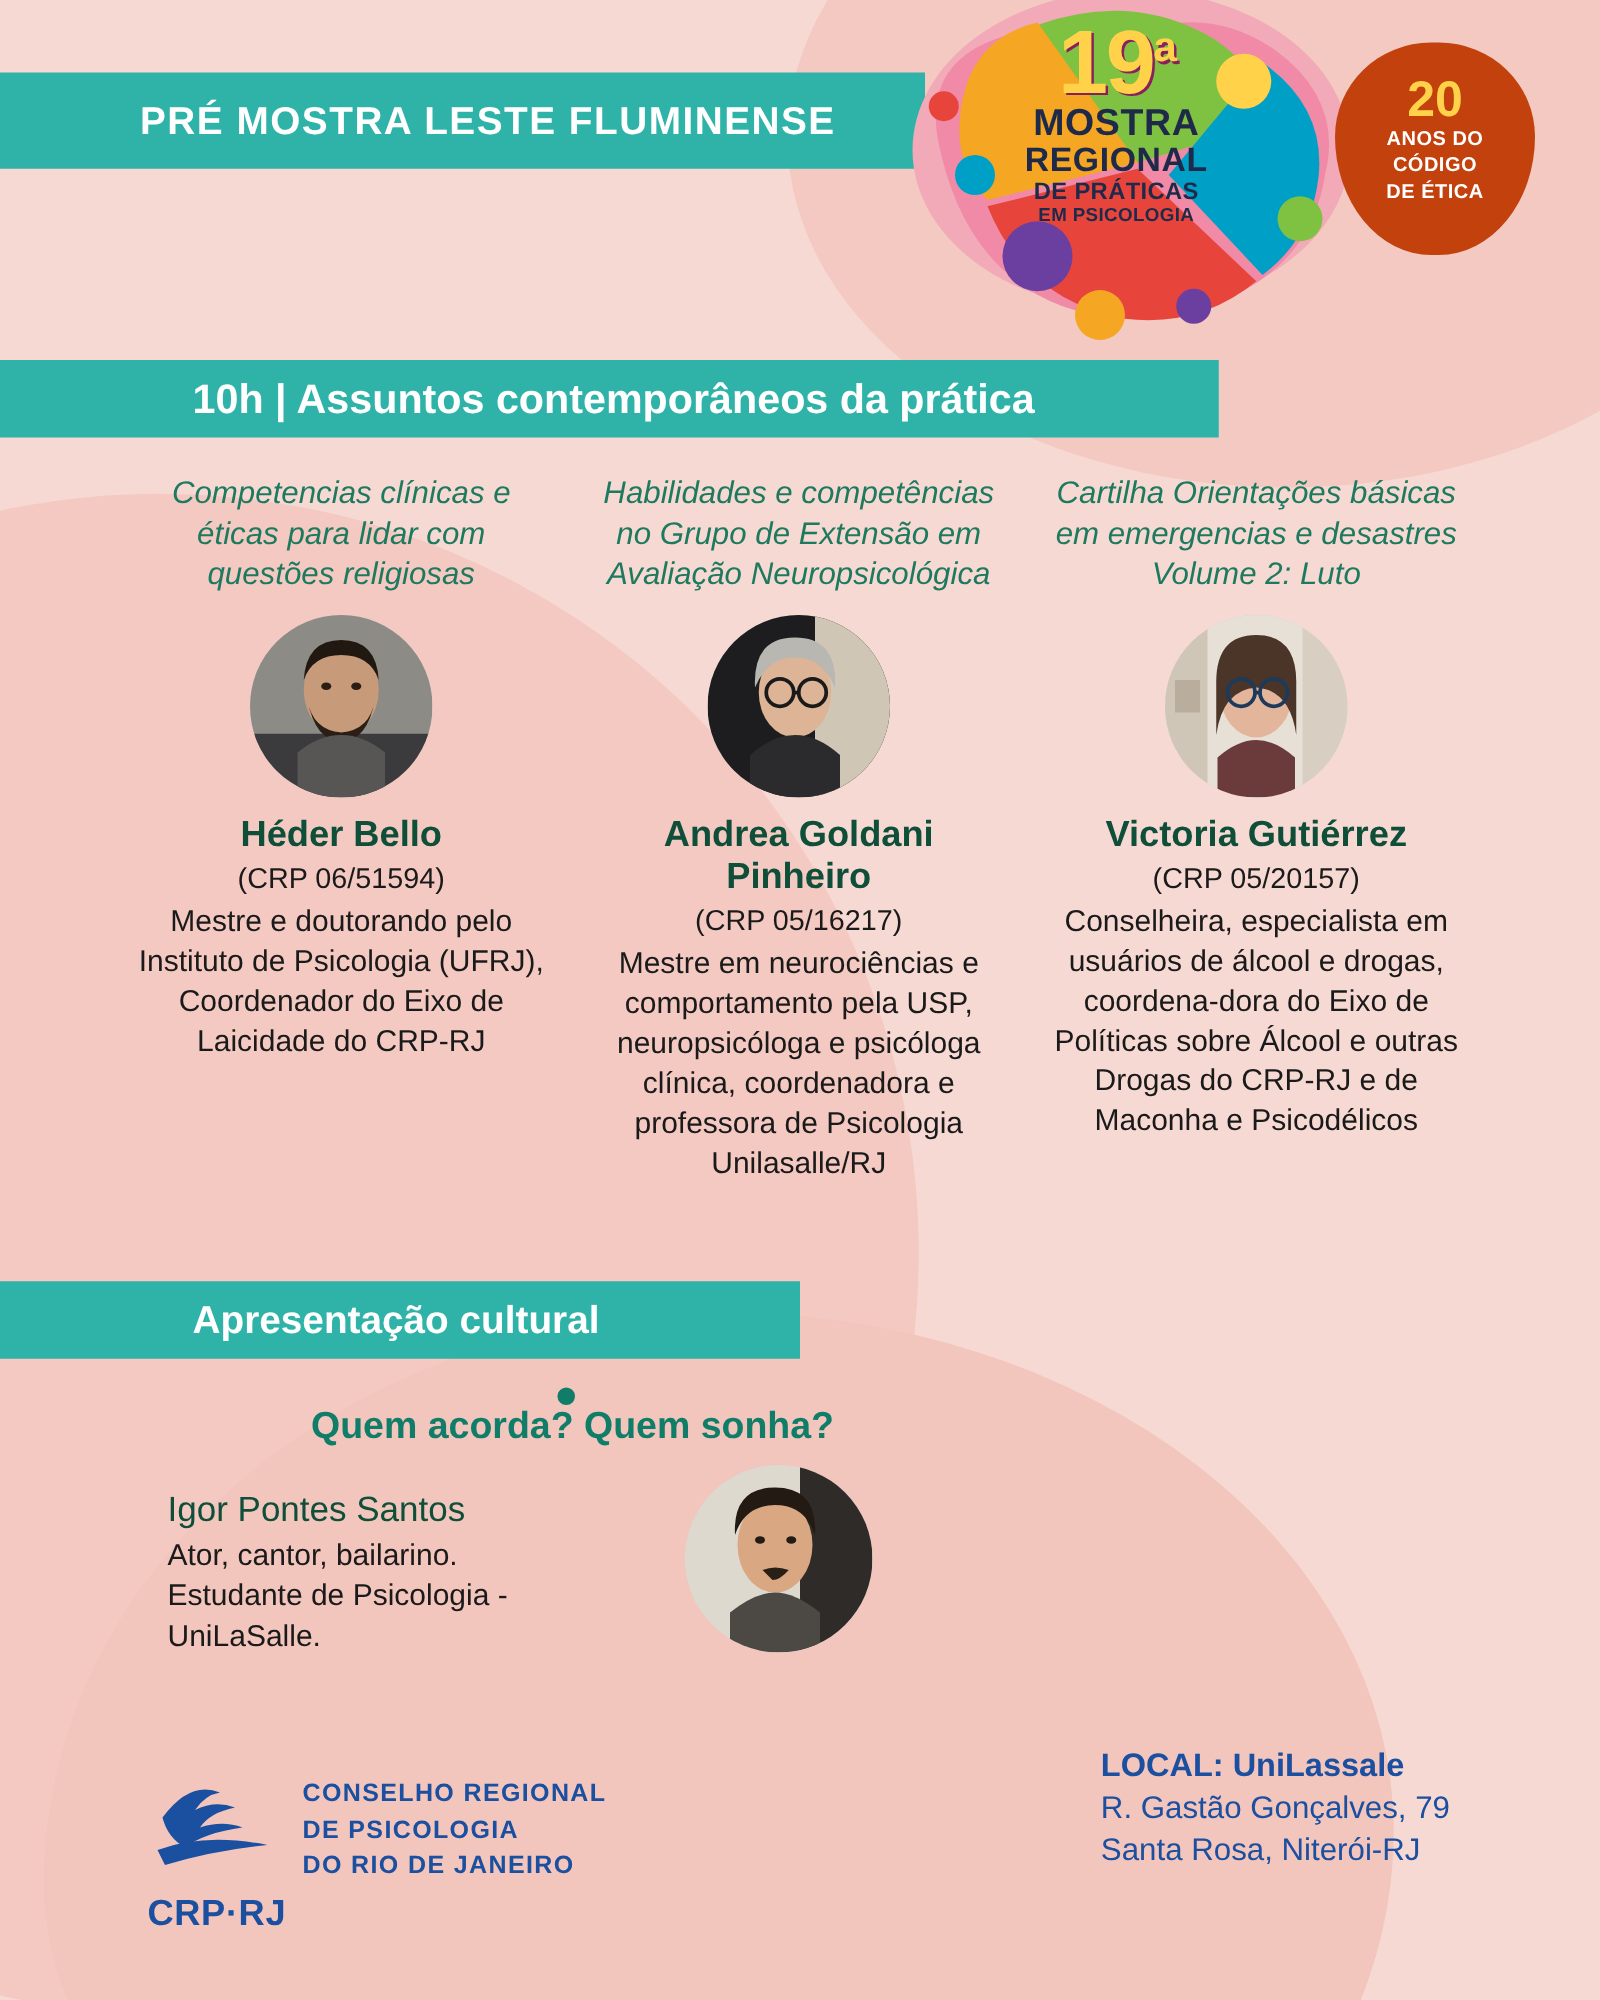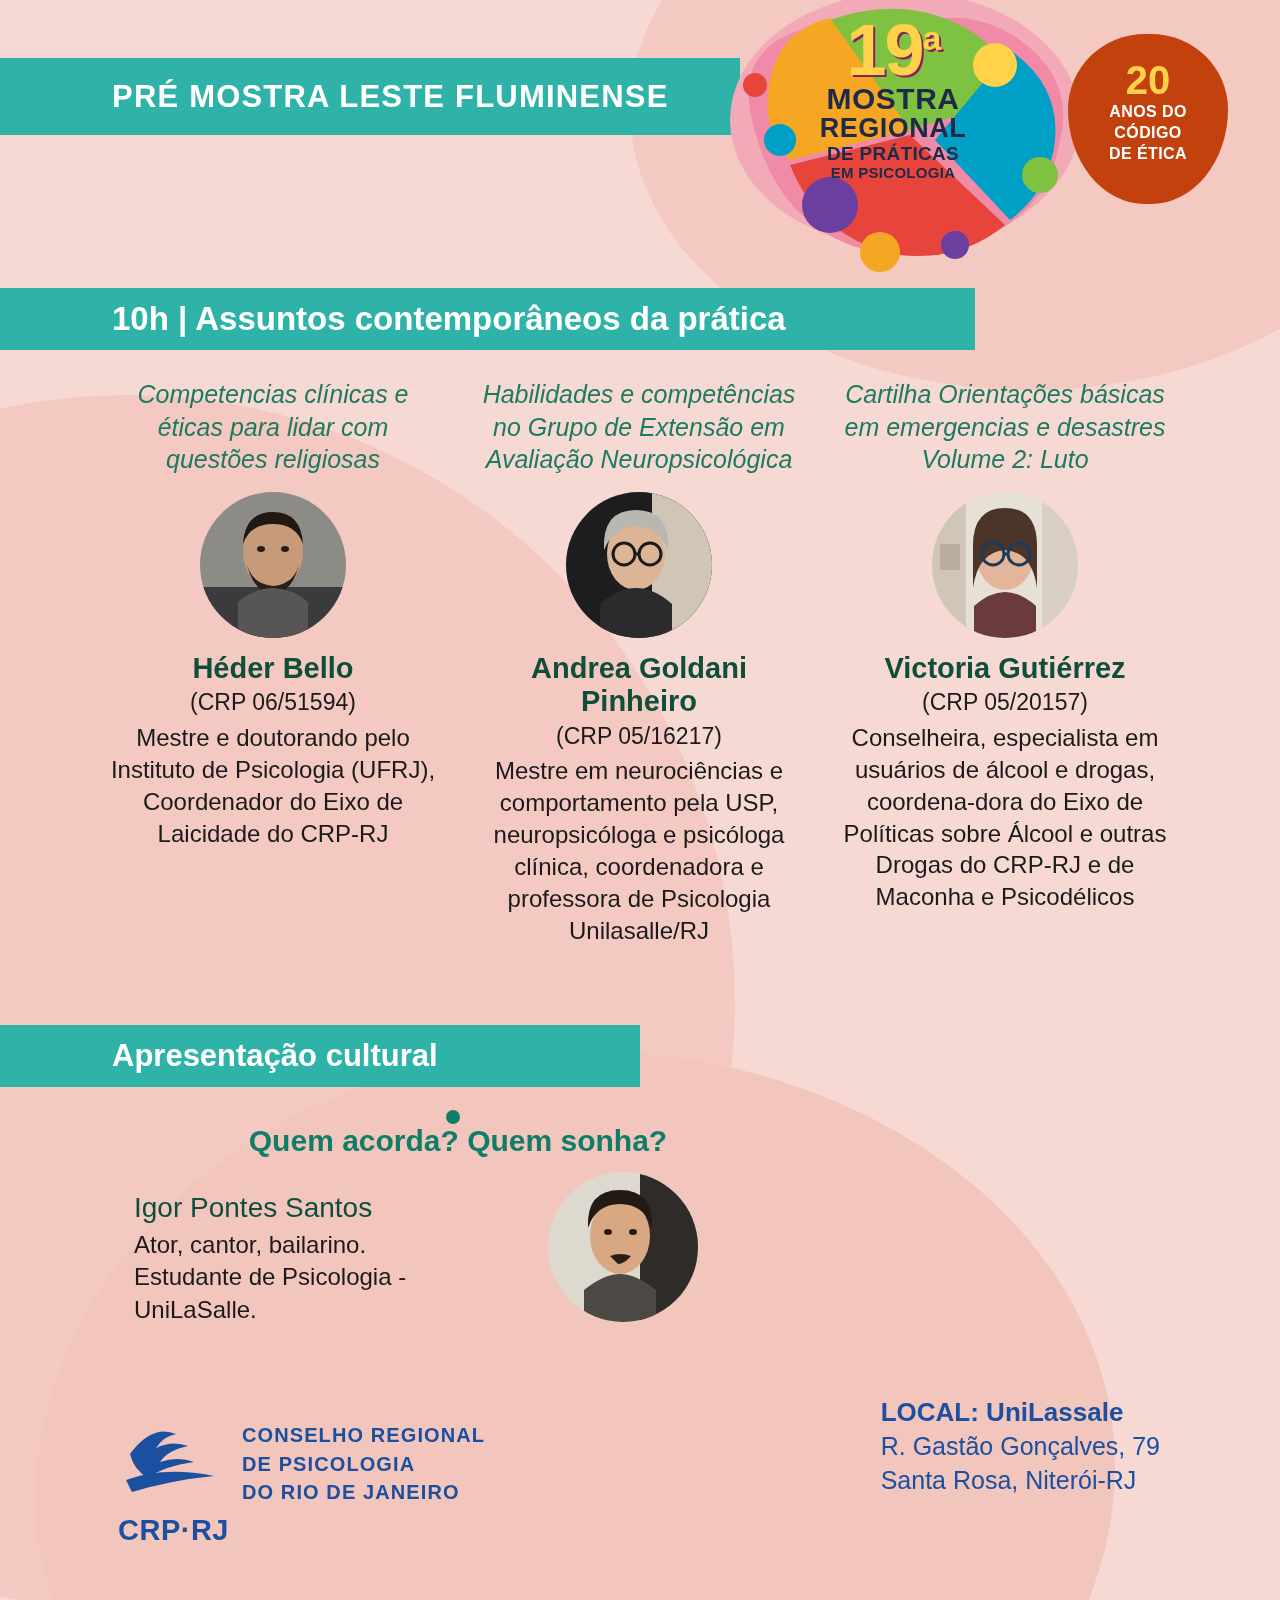--- a/index.html
+++ b/index.html
@@ -125,20 +125,21 @@
   .badge20 .n20 { font-size: 40px; font-weight: bold; color: #ffd24a; line-height: 1; }
   .badge20 .l20 { font-size: 16px; font-weight: bold; line-height: 1.12; margin-top: 3px; letter-spacing: .4px;}
 
   
   .section-bar {
     position: absolute;
     background: #2fb3a8;
     display: flex;
     align-items: center;
     z-index: 3;
+    padding-left: 42px;
   }
   .section-bar .label {
     color: #ffffff;
     font-weight: bold;
     padding-left: 112px;
   }
   #bar-schedule { left: 0; top: 288px; width: 975px; height: 62px; }
   #bar-schedule .label { font-size: 33px; }
   #bar-cultural { left: 0; top: 1025px; width: 640px; height: 62px; }
   #bar-cultural .label { font-size: 31px; }

